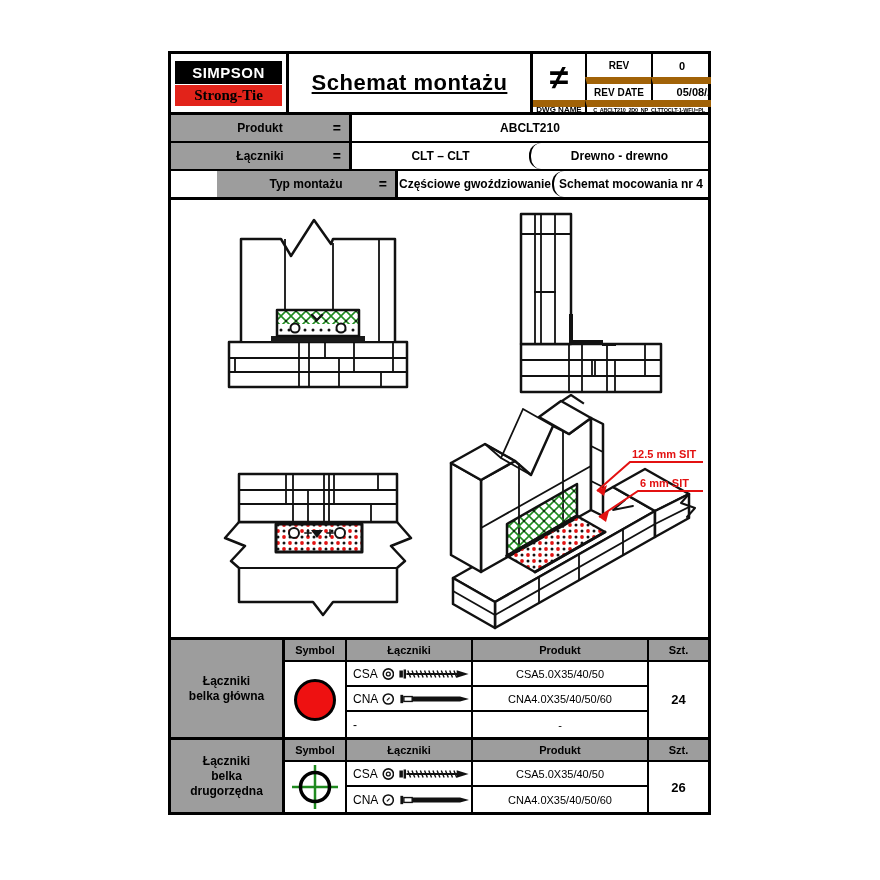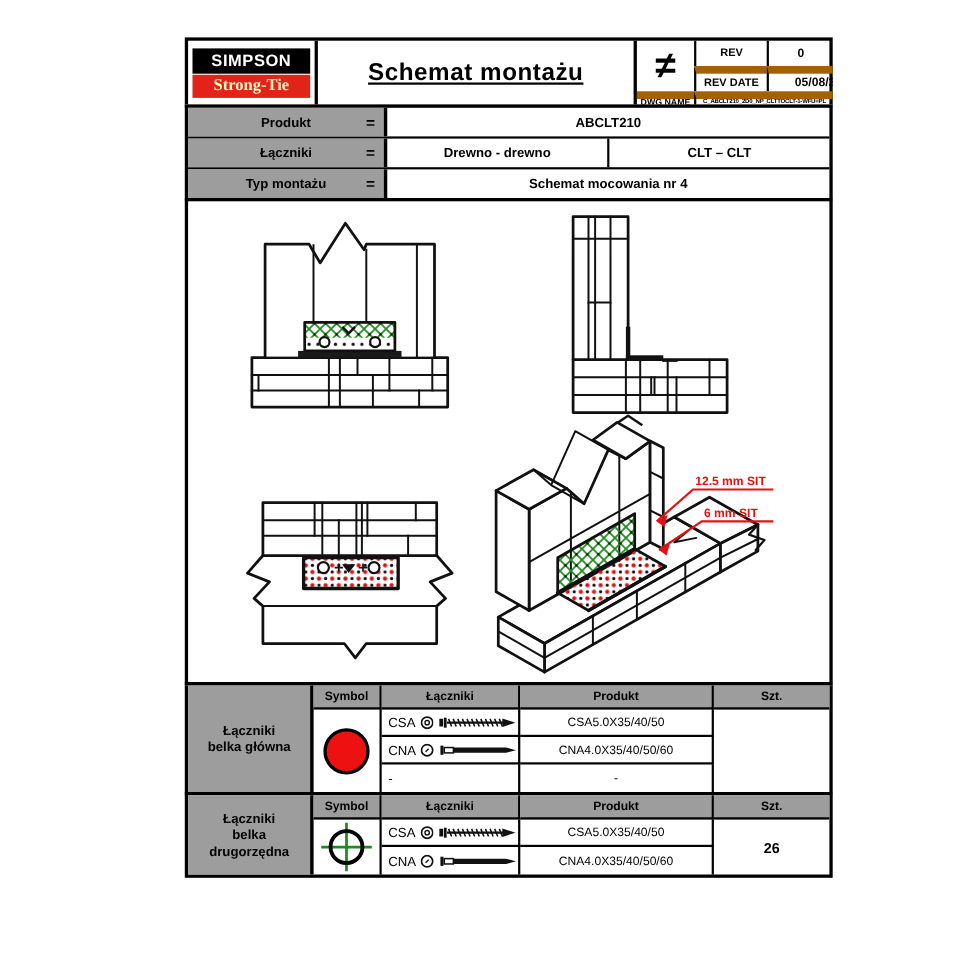--- a/index.html
+++ b/index.html
@@ -1,48 +1,48 @@
 <!DOCTYPE html>
 <html><head>
 <meta charset="utf-8">
 <style>
   html,body{margin:0;padding:0;}
   body{
     width:880px;height:880px;background:#fff;position:relative;
     font-family:"Liberation Sans",sans-serif;color:#000;
     -webkit-font-smoothing:antialiased;
   }
-  .sheet{position:absolute;left:168px;top:34px;width:589px;}
+  .sheet{position:absolute;left:168px;top:51px;width:543px;}
   .block{border:3px solid #000;margin-top:-3px;background:#fff;box-sizing:border-box;}
   .block:first-child{margin-top:0;}
 
   
   .hdr{height:64px;display:flex;align-items:stretch;}
   .logo-cell{width:118px;border-right:3px solid #000;padding:3px 4px;display:flex;flex-direction:column;justify-content:center;gap:1px;box-sizing:border-box;}
   .logo-black{background:#000;color:#fff;font-weight:bold;font-size:15px;text-align:center;padding:3px 0;letter-spacing:.5px;}
-  .logo-red{background:#e2231a;color:#fef9c3;font-weight:bold;font-size:15px;text-align:center;padding:2px 0;font-family:"Liberation Serif",serif;}
+  .logo-red{background:#e2231a;color:#000000;font-weight:bold;font-size:15px;text-align:center;padding:2px 0;font-family:"Liberation Serif",serif;}
   .title-cell{flex:1;display:flex;align-items:center;justify-content:center;}
   .title-cell span{font-size:22px;font-weight:bold;text-decoration:underline;letter-spacing:.5px;}
   .rev-block{width:178px;border-left:3px solid #000;display:grid;grid-template-columns:52px 66px 60px;grid-template-rows:23px 23px 1fr;box-sizing:border-box;}
   .rev-block>div{border-left:2px solid #000;border-top:7px solid #a16207;display:flex;align-items:center;justify-content:center;box-sizing:border-box;overflow:hidden;}
   .neq-cell{grid-row:1/3;grid-column:1;border-left:none !important;border-top:none !important;font-size:34px;font-weight:bold;line-height:1;}
   .rev-l{grid-row:1;grid-column:2;border-top:none !important;font-size:10px;font-weight:bold;}
   .rev-v{grid-row:1;grid-column:3;border-top:none !important;font-size:11px;font-weight:bold;}
   .revd-l{grid-row:2;grid-column:2;font-size:10px;font-weight:bold;}
   .revd-v{grid-row:2;grid-column:3;font-size:11px;font-weight:bold;padding-left:32px;}
   .dwg-l{grid-row:3;grid-column:1;border-left:none !important;font-size:8px;font-weight:bold;}
   .dwg-v{grid-row:3;grid-column:2/4;font-size:5.5px;font-weight:bold;letter-spacing:-.2px;}
 
   
   .prod-row{display:flex;height:26px;border-bottom:2px solid #000;}
-  .prod-row:last-child{border-bottom:none;}
+  .prod-row:last-child{border-bottom:none;padding-left:46px;}
   .prod-label{width:181px;background:#9d9d9d;border-right:3px solid #000;display:flex;align-items:center;justify-content:center;position:relative;box-sizing:border-box;font-weight:bold;font-size:12px;}
   .prod-label .eq{position:absolute;right:8px;font-size:14px;font-weight:bold;}
   .prod-vals{flex:1;display:flex;}
-  .prod-val{flex:1;display:flex;align-items:center;justify-content:center;font-weight:bold;font-size:12px;}
+  .prod-val{flex:1;display:flex;align-items:center;justify-content:center;font-weight:bold;font-size:12px;border-radius:12px;}
   .prod-val + .prod-val{border-left:2px solid #000;}
 
   
   .drawing{height:443px;position:relative;overflow:hidden;}
   .view{position:absolute;}
 
   
   .ftable{display:grid;grid-template-columns:114px 62px 126px 176px 1fr;}
   .ftable.t1{grid-template-rows:22px 25px 25px 25px;}
   .ftable.t2{grid-template-rows:22px 25px 25px;}
@@ -137,30 +137,31 @@
       <div class="prod-vals">
           <div class="prod-val">ABCLT210</div>
         </div>
     </div>
     <div class="prod-row">
       <div class="prod-label">
         <span>Łączniki</span>
         <span class="eq">=</span>
       </div>
       <div class="prod-vals">
+        <div class="prod-val">CLT – CLT</div>
         <div class="prod-val">Drewno - drewno</div>
-        <div class="prod-val">CLT – CLT</div>
       </div>
     </div>
     <div class="prod-row">
       <div class="prod-label">
         <span>Typ montażu</span>
         <span class="eq">=</span>
       </div>
       <div class="prod-vals">
+        <div class="prod-val">Częściowe gwoździowanie</div>
         <div class="prod-val">Schemat mocowania nr 4</div>
       </div>
     </div>
   </div>
 
   <div class="block drawing">
 
     <svg class="view" style="left:50px;top:6px" width="200" height="198" viewBox="0 0 200 198">
       <g stroke="#111" fill="none" stroke-linejoin="round" stroke-linecap="square">
         <rect x="8" y="136" width="178" height="45" fill="#fff" stroke-width="2.5"></rect>
@@ -283,20 +284,21 @@
           <use href="#sym-nail"></use>
         </svg>
     </div>
     <div class="pcell" style="grid-row:3;grid-column:4">CNA4.0X35/40/50/60</div>
 
     <div class="fcell row-last" style="grid-row:4;grid-column:3">
       <span class="code">-</span>
     </div>
     <div class="pcell row-last" style="grid-row:4;grid-column:4">-</div>
 
+    <div class="qtycell">24</div>
   </div>
 
   <div class="block ftable t2">
     <div class="gcell">
       <span>Łączniki</span>
       <span>belka</span>
       <span>drugorzędna</span>
     </div>
     <div class="hcell">Symbol</div>
     <div class="hcell">Łączniki</div>

